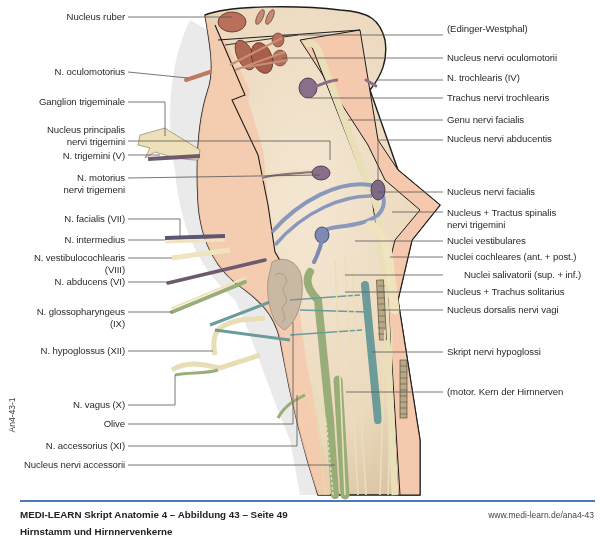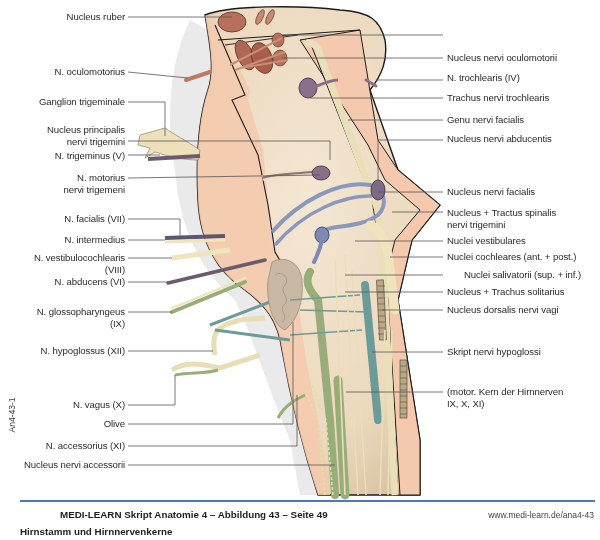--- a/index.html
+++ b/index.html
@@ -3,21 +3,21 @@
 <meta charset="utf-8">
 <style>
   html, body { margin: 0; padding: 0; background: #ffffff; }
   body { width: 600px; height: 540px; position: relative; overflow: hidden;
          font-family: "Liberation Sans", sans-serif; color: #2b2b2b; }
   .lbl { position: absolute; font-size: 9.6px; line-height: 11.5px; letter-spacing: -0.1px; white-space: nowrap; }
   .lbl.left { text-align: right; }
   .lbl.right { text-align: left; }
   #art { position: absolute; left: 0; top: 0; }
   .footer-rule { position: absolute; left: 20px; top: 500px; width: 575px; height: 2px; background: #4a7ab7; }
-  .footer-title { position: absolute; left: 20px; top: 509px; font-size: 9.8px; font-weight: bold; color: #222; margin-left: 40px; }
+  .footer-title { position: absolute; left: 20px; top: 509px; font-size: 9.8px; font-weight: bold; color: #222; }
   .footer-sub { position: absolute; left: 20px; top: 526px; font-size: 9.8px; font-weight: bold; color: #222; }
   .footer-url { position: absolute; right: 6px; top: 510px; font-size: 8.5px; color: #444; }
   .side-code { position: absolute; left: -8px; top: 410px; font-size: 8.5px; color: #444; transform: rotate(-90deg); transform-origin: center; width: 40px; text-align: center; }
 </style>
 </head>
 <body>
 
 <svg id="art" width="600" height="500" viewBox="0 0 600 500">
   <defs>
     <radialGradient id="bodyGrad" cx="0.45" cy="0.4" r="0.7">
@@ -142,21 +142,21 @@
   </g>
 </svg>
 
 <div class="lbl left" style="right:475px; top:11px;">Nucleus ruber</div>
 <div class="lbl left" style="right:475px; top:66px;">N. oculomotorius</div>
 <div class="lbl left" style="right:475px; top:96px;">Ganglion trigeminale</div>
 <div class="lbl left" style="right:475px; top:124px;">
   <div>Nucleus principalis</div>
   <div>nervi trigemini</div>
 </div>
-<div class="lbl left" style="right:475px; top:150px;">N. trigeminus (V)</div>
+<div class="lbl left" style="right:475px; top:150px;">N. trigemini (V)</div>
 <div class="lbl left" style="right:475px; top:172px;">
   <div>N. motorius</div>
   <div>nervi trigemeni</div>
 </div>
 <div class="lbl left" style="right:475px; top:213px;">N. facialis (VII)</div>
 <div class="lbl left" style="right:475px; top:234px;">N. intermedius</div>
 <div class="lbl left" style="right:475px; top:252px;">
   <div>N. vestibulocochlearis</div>
   <div>(VIII)</div>
 </div>
@@ -165,40 +165,40 @@
   <div>N. glossopharyngeus</div>
   <div>(IX)</div>
 </div>
 <div class="lbl left" style="right:475px; top:345px;">N. hypoglossus (XII)</div>
 <div class="lbl left" style="right:475px; top:399px;">N. vagus (X)</div>
 <div class="lbl left" style="right:475px; top:418px;">Olive</div>
 <div class="lbl left" style="right:475px; top:440px;">N. accessorius (XI)</div>
 <div class="lbl left" style="right:475px; top:459px;margin-left:20px;">Nucleus nervi accessorii</div>
 
 <div class="lbl right" style="left:447px; top:23px;">
+  <div>(Edinger-Westphal)</div>
 </div>
 <div class="lbl right" style="left:447px; top:52px;">Nucleus nervi oculomotorii</div>
 <div class="lbl right" style="left:447px; top:72px;">N. trochlearis (IV)</div>
 <div class="lbl right" style="left:447px; top:92px;">Trachus nervi trochlearis</div>
 <div class="lbl right" style="left:447px; top:114px;">Genu nervi facialis</div>
 <div class="lbl right" style="left:447px; top:133px;">Nucleus nervi abducentis</div>
 <div class="lbl right" style="left:447px; top:186px;">Nucleus nervi facialis</div>
 <div class="lbl right" style="left:447px; top:207px;">
   <div>Nucleus + Tractus spinalis</div>
   <div>nervi trigemini</div>
 </div>
 <div class="lbl right" style="left:447px; top:235px;">Nuclei vestibulares</div>
 <div class="lbl right" style="left:447px; top:251px;">Nuclei cochleares (ant. + post.)</div>
 <div class="lbl right" style="left:447px; top:269px;margin-left:17px;">Nuclei salivatorii (sup. + inf.)</div>
 <div class="lbl right" style="left:447px; top:286px;">Nucleus + Trachus solitarius</div>
 <div class="lbl right" style="left:447px; top:304px;">Nucleus dorsalis nervi vagi</div>
 <div class="lbl right" style="left:447px; top:346px;">Skript nervi hypoglossi</div>
 <div class="lbl right" style="left:447px; top:386px;">
   <div>(motor. Kern der Hirnnerven</div>
-  <div>IX, X, XI)</div>
 </div>
 
 <div class="side-code">An4-43-1</div>
 
 <div class="footer-rule"></div>
 <div class="footer-title">MEDI-LEARN Skript Anatomie 4 – Abbildung 43 – Seite 49</div>
 <div class="footer-sub">Hirnstamm und Hirnnervenkerne</div>
 <div class="footer-url">www.medi-learn.de/ana4-43</div>
 
 </body></html>

